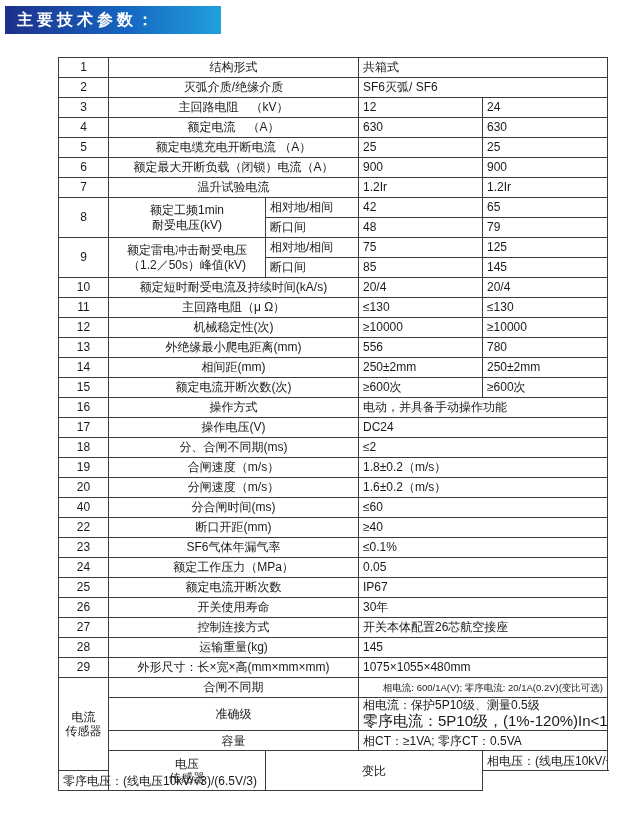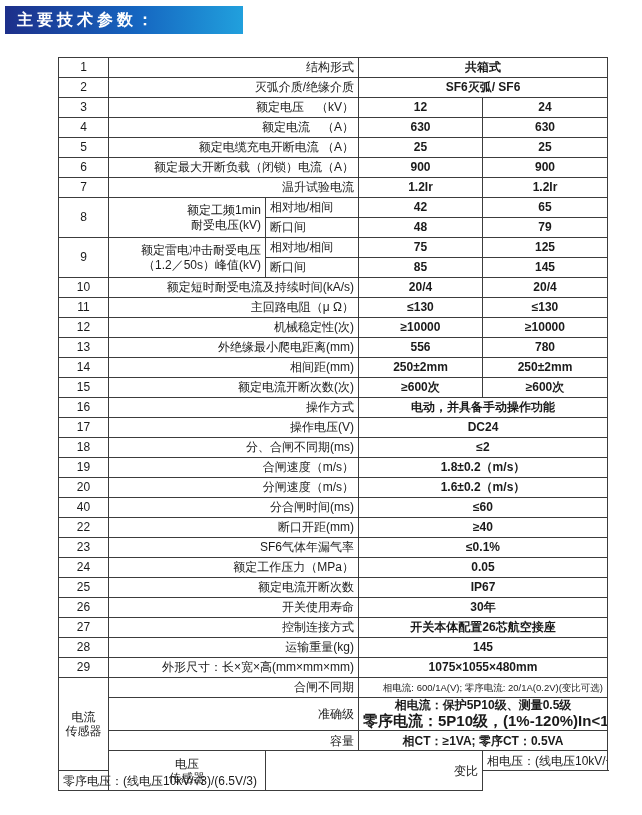--- a/index.html
+++ b/index.html
@@ -1,39 +1,39 @@
 <!DOCTYPE html>
 <html><head>
 <meta charset="utf-8">
 <style>
   html,body{margin:0;padding:0;background:#ffffff;}
   .page{
     position:relative;width:642px;height:815px;background:#ffffff;overflow:hidden;
     font-family:"Liberation Sans","DejaVu Sans",sans-serif;color:#1a1a1a;
   }
   .banner{
-    position:absolute;left:5px;top:6px;width:238px;height:28px;box-sizing:border-box;
+    position:absolute;left:5px;top:6px;width:216px;height:28px;box-sizing:border-box;
     display:flex;align-items:center;padding-left:12px;
     background:linear-gradient(90deg,#1d2f8a 0%,#1565c0 55%,#21a0dd 100%);
   }
   .banner span{
     color:#ffffff;font-size:16px;font-weight:bold;letter-spacing:4px;line-height:1;
   }
   table.spec{
     position:absolute;left:58px;top:57px;width:549px;
     border-collapse:collapse;table-layout:fixed;font-size:12px;color:#1a1a1a;
   }
   table.spec td{
     border:1px solid #3c3c3c;height:19px;padding:0 4px;overflow:hidden;
     white-space:nowrap;line-height:1.2;
   }
   td.no{text-align:center;}
-  td.nm{text-align:right;padding-left:7px;}
+  td.nm{text-align:center;padding-left:7px;}
   td.sub{text-align:left;padding-left:7px;}
-  td.c{text-align:center;font-weight:bold;}
+  td.c{text-align:left;}
   td.grp{text-align:center;line-height:1.35;}
   td.small{font-size:9.5px;text-align:right;padding:0 2px;}
   td.h2{height:39px;margin-top:28px;}
   td.vleft{text-align:left;padding-left:8px;}
   .acc2{font-size:15px;}
   .twoline{line-height:1.35;}
 </style>
 </head>
 <body>
 
@@ -58,21 +58,21 @@
         <td class="nm" colspan="2">结构形式</td>
         <td class="c" colspan="2">共箱式</td>
       </tr>
       <tr>
         <td class="no">2</td>
         <td class="nm" colspan="2">灭弧介质/绝缘介质</td>
         <td class="c" colspan="2">SF6灭弧/ SF6</td>
       </tr>
       <tr>
         <td class="no">3</td>
-        <td class="nm" colspan="2">额定电压　（kV）</td>
+        <td class="nm" colspan="2">主回路电阻　（kV）</td>
         <td class="c">12</td>
         <td class="c">24</td>
       </tr>
       <tr>
         <td class="no">4</td>
         <td class="nm" colspan="2">额定电流　（A）</td>
         <td class="c">630</td>
         <td class="c">630</td>
       </tr>
       <tr>

